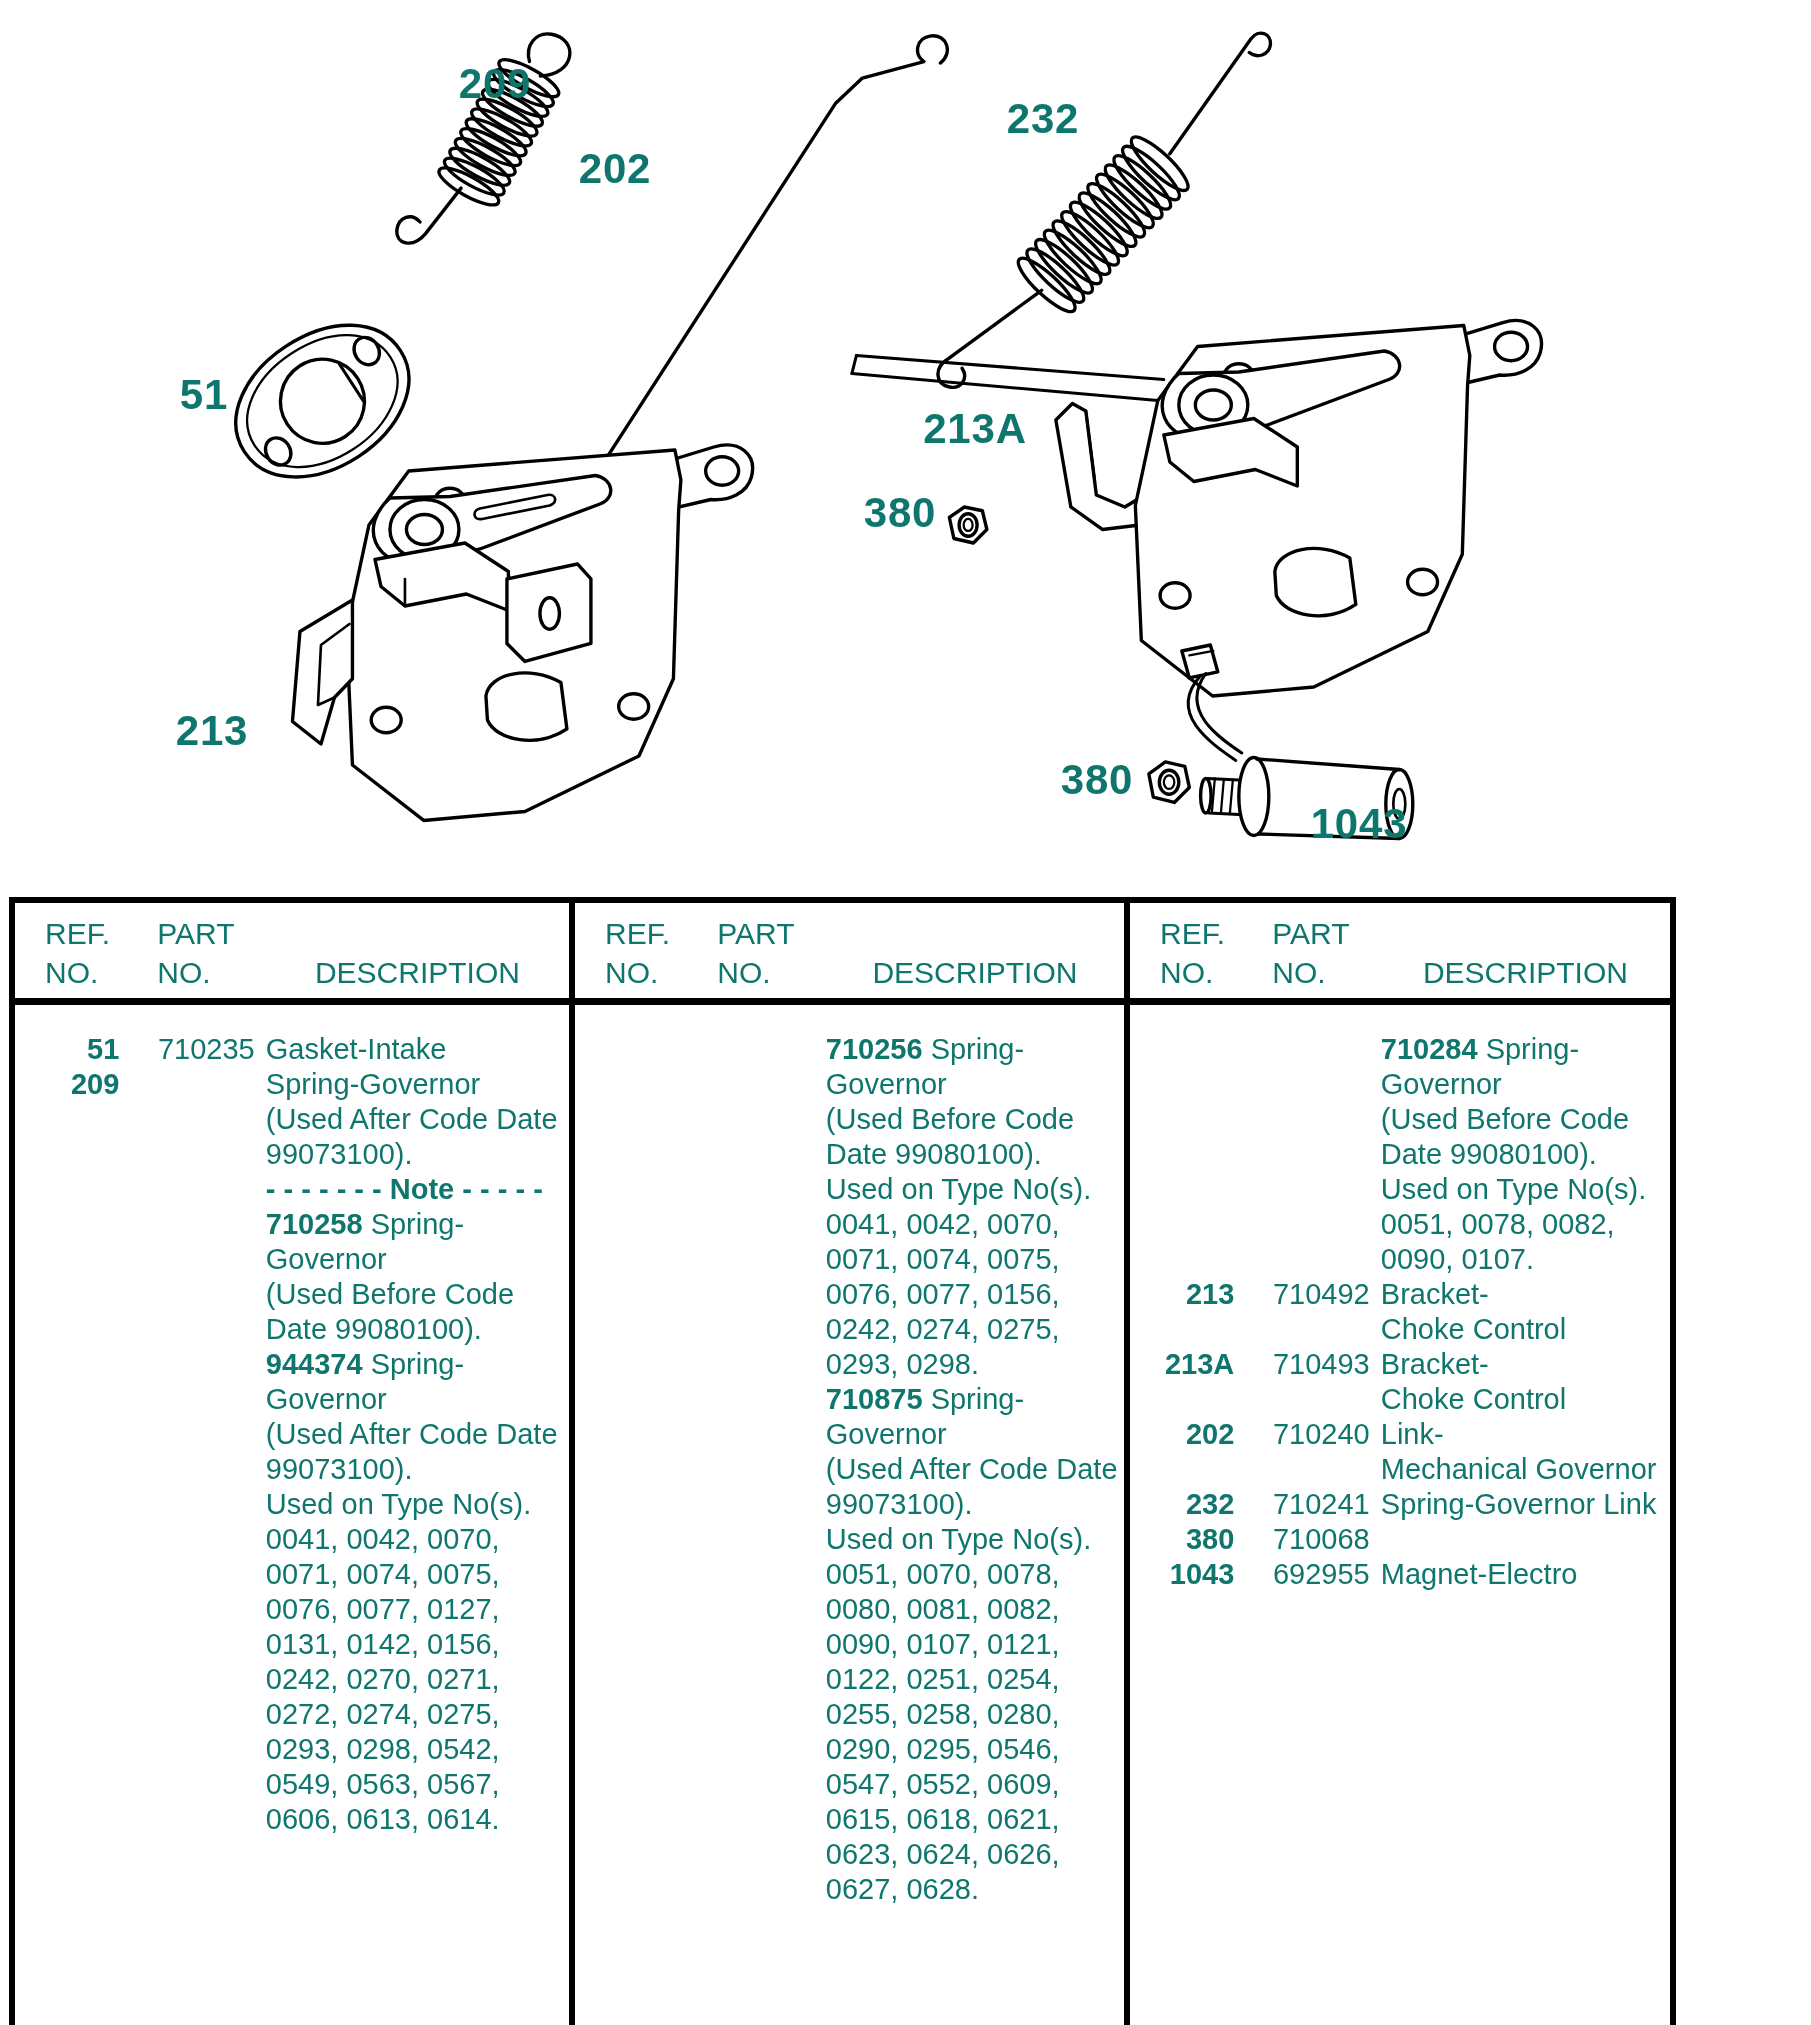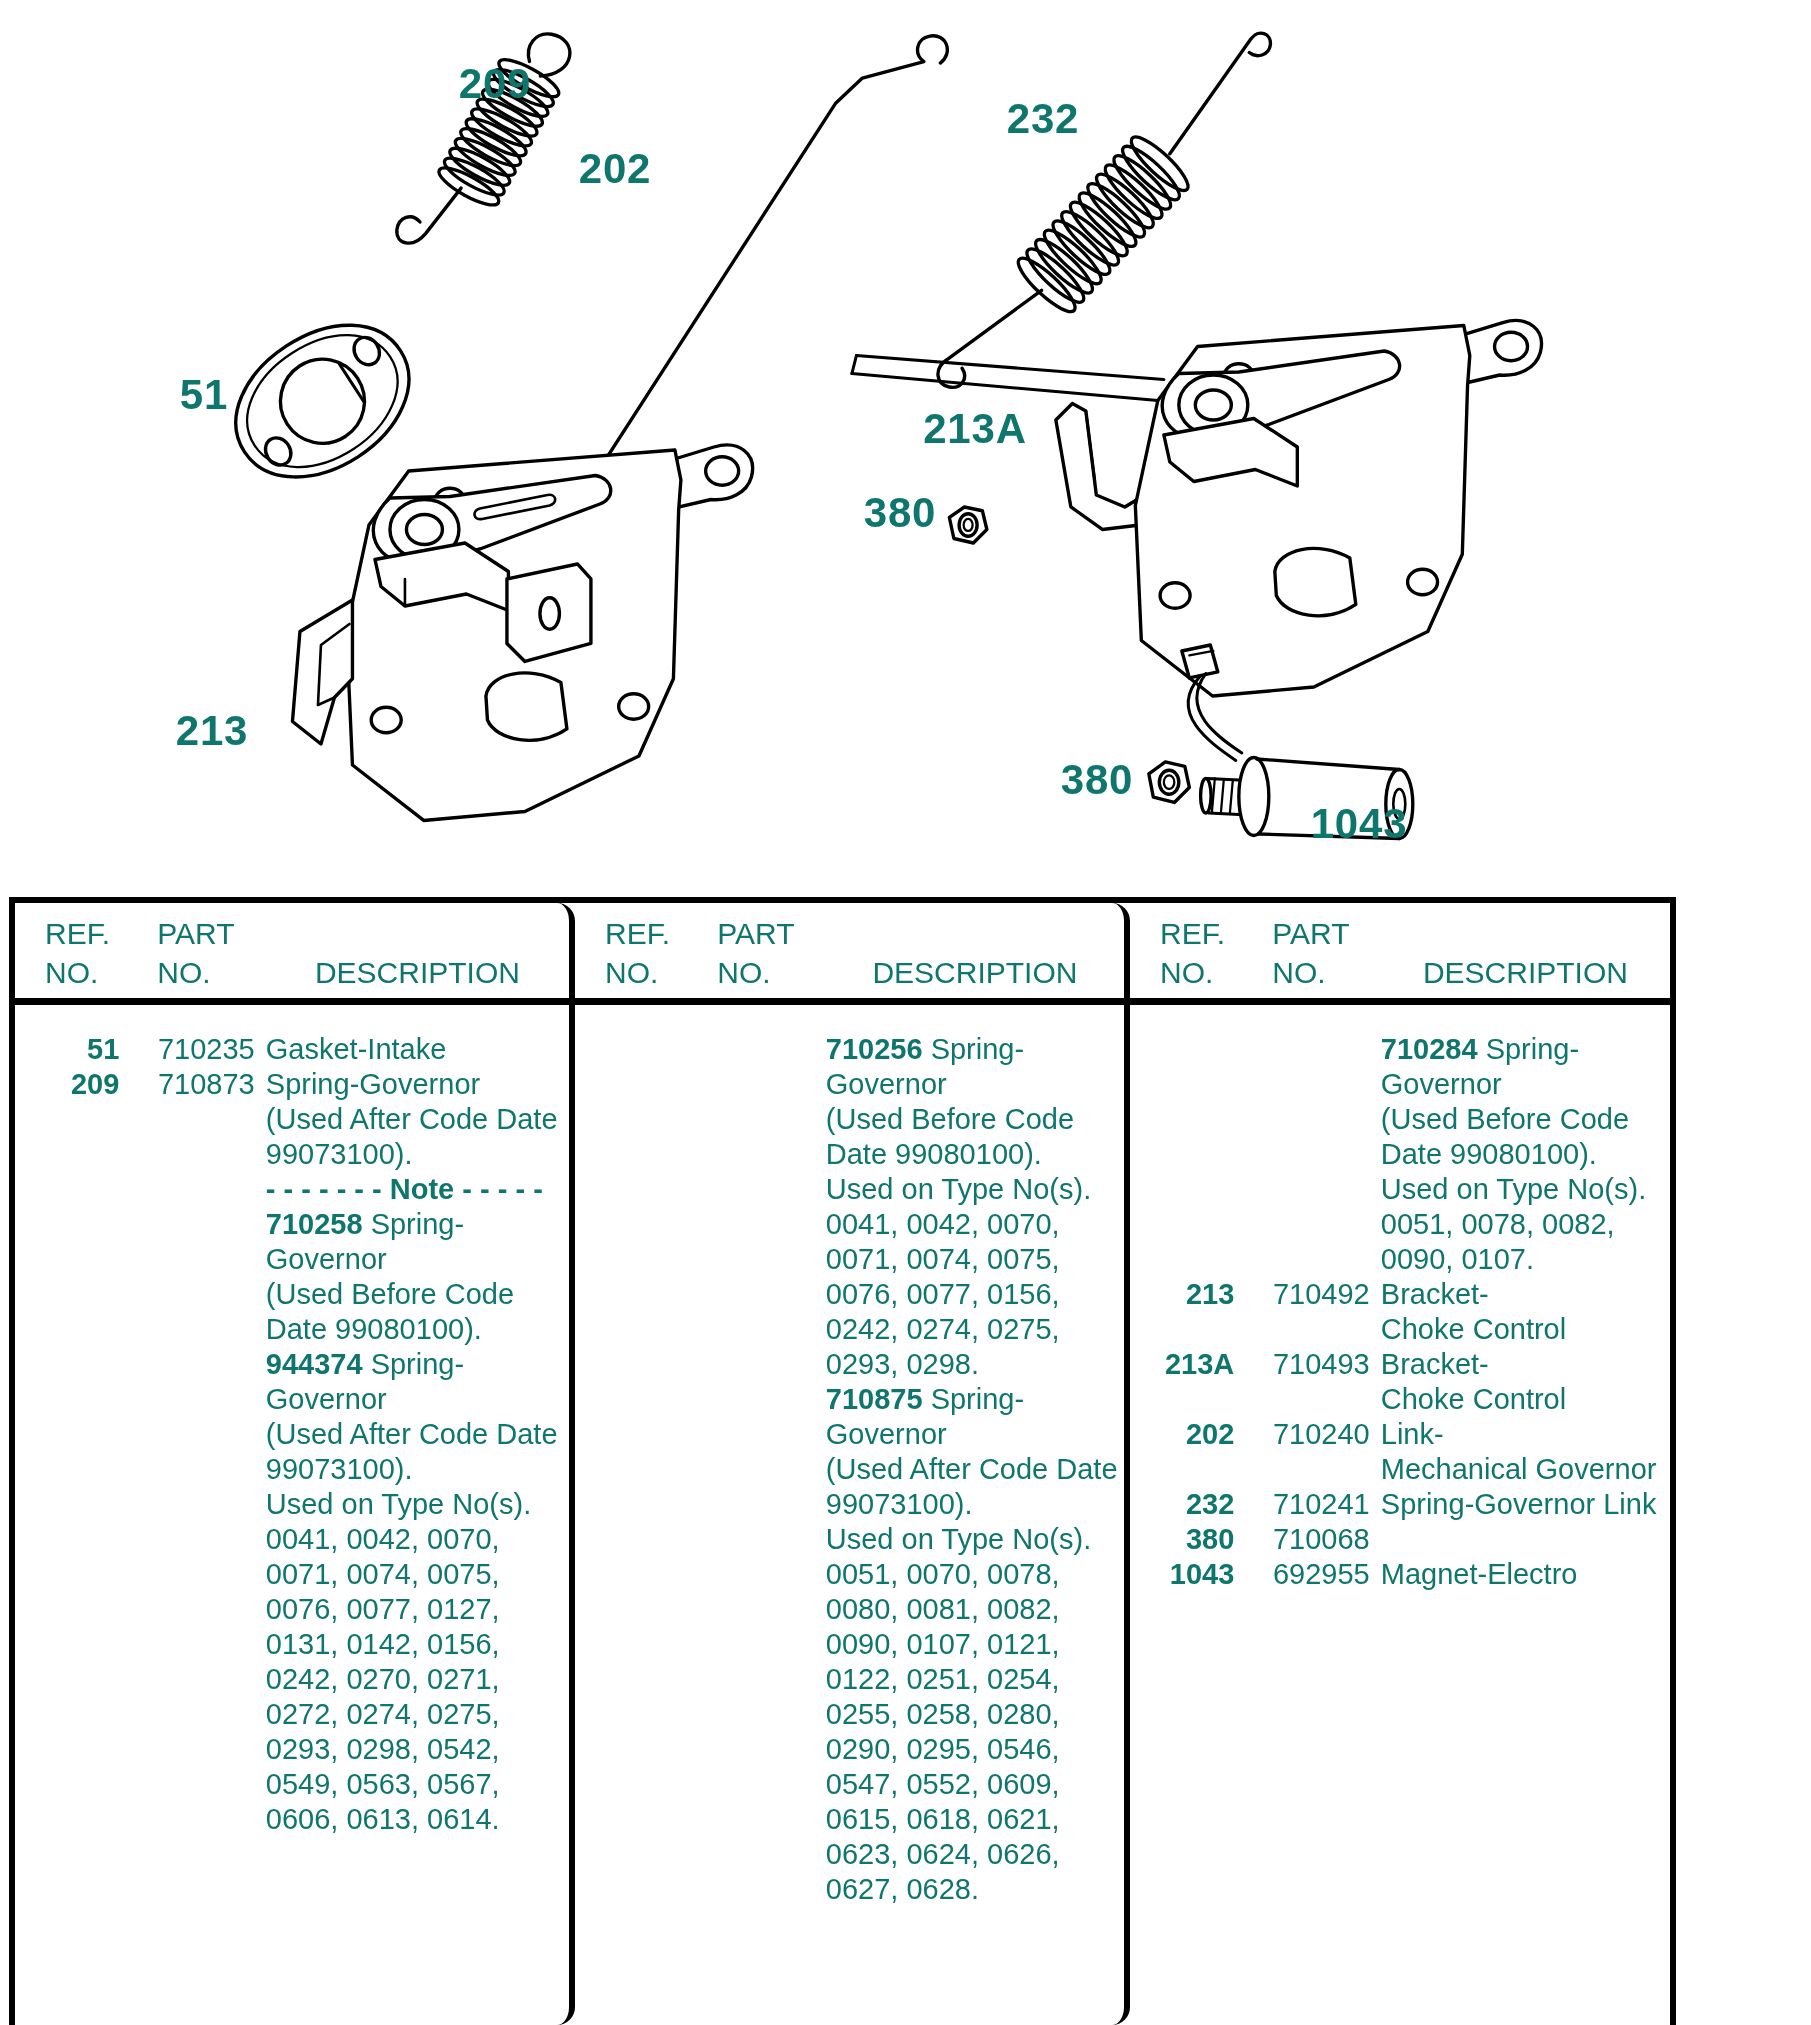--- a/index.html
+++ b/index.html
@@ -6,21 +6,21 @@
   .stage{position:relative;width:1811px;height:2025px;background:#fff;overflow:hidden;
          font-family:"Liberation Sans",sans-serif;color:#0f766e;}
   
   .diagram-svg{position:absolute;left:0;top:0;}
   .part-label{position:absolute;transform:translate(-50%,-50%);
               font-weight:bold;font-size:42px;letter-spacing:0.8px;white-space:nowrap;}
   
   .parts-table{position:absolute;left:9px;top:897px;width:1667px;height:1128px;
                border-left:6px solid #000;border-right:6px solid #000;border-top:6.8px solid #000;
                display:flex;box-sizing:border-box;}
-  .tsection{box-sizing:border-box;display:flex;flex-direction:column;border-radius:18px;}
+  .tsection{box-sizing:border-box;display:flex;flex-direction:column;}
   .tsection.s0{width:560px;border-right:6px solid #000;}
   .tsection.s1{width:555px;border-right:6px solid #000;}
   .tsection.s2{flex:1;}
   .thead{height:102px;border-bottom:7.5px solid #000;box-sizing:border-box;
          display:grid;grid-template-columns:90px 38px 98px 10.5px 1fr;
          padding:10.5px 0 0 14.3px;font-size:30px;line-height:39px;}
   .thead .h-ref{grid-column:1;text-align:left;padding-left:15.8px;}
   .thead .h-part{grid-column:3;text-align:left;}
   .thead .h-desc{grid-column:5;text-align:center;padding-top:39px;}
   .rows{padding:27px 4.5px 0 14.3px;font-size:29px;line-height:35px;}
@@ -182,21 +182,20 @@
       <div class="rows">
           <div class="trow">
             <div class="c-ref">51</div>
             <div class="c-part">710235</div>
             <div class="c-desc">
               <div class="dline"><span>Gasket-Intake</span></div>
             </div>
           </div>
           <div class="trow">
             <div class="c-ref">209</div>
-            <div class="c-part">710873</div>
             <div class="c-desc">
               <div class="dline"><span>Spring-Governor</span></div>
               <div class="dline"><span>(Used After Code Date</span></div>
               <div class="dline"><span>99073100).</span></div>
               <div class="dline"><b>- - - - - - -  Note  - - - - -</b></div>
               <div class="dline"><b>710258</b><span> Spring-</span></div>
               <div class="dline"><span>Governor</span></div>
               <div class="dline"><span>(Used Before Code</span></div>
               <div class="dline"><span>Date 99080100).</span></div>
               <div class="dline"><b>944374</b><span> Spring-</span></div>

